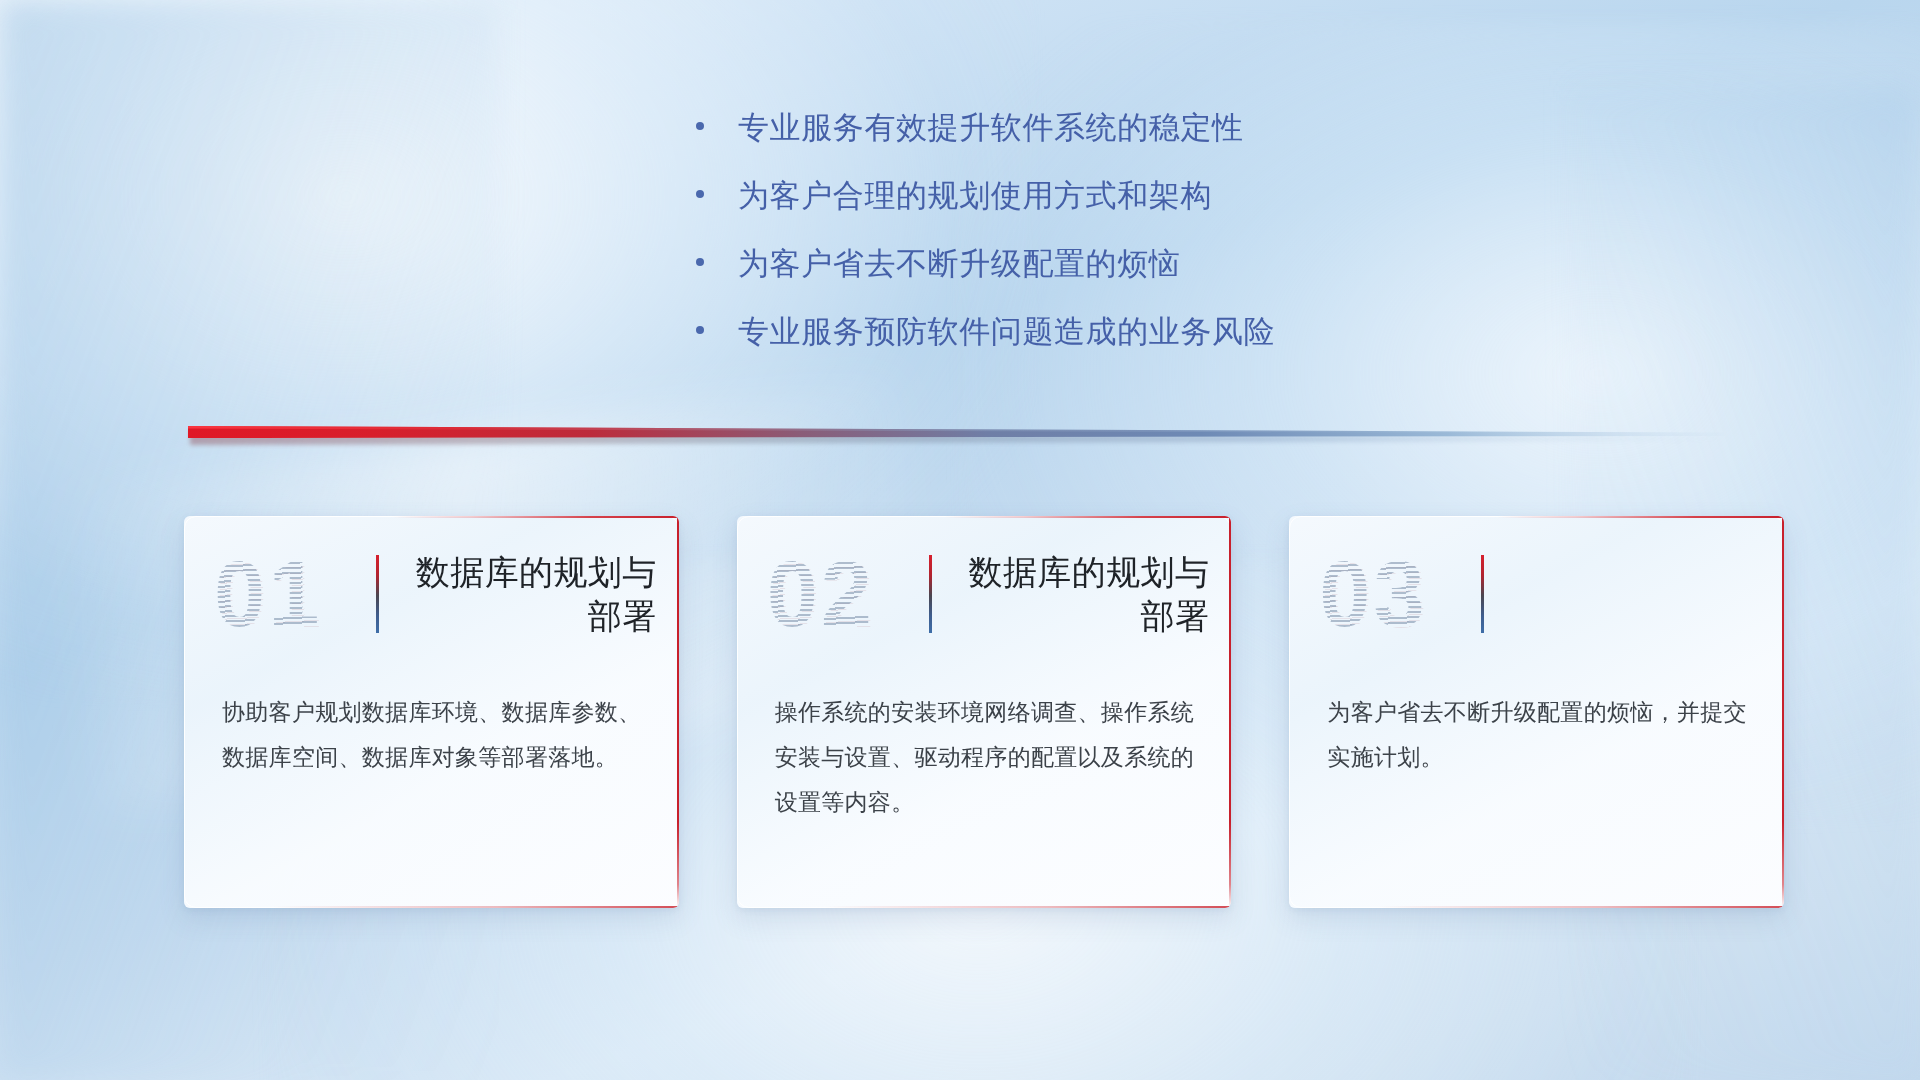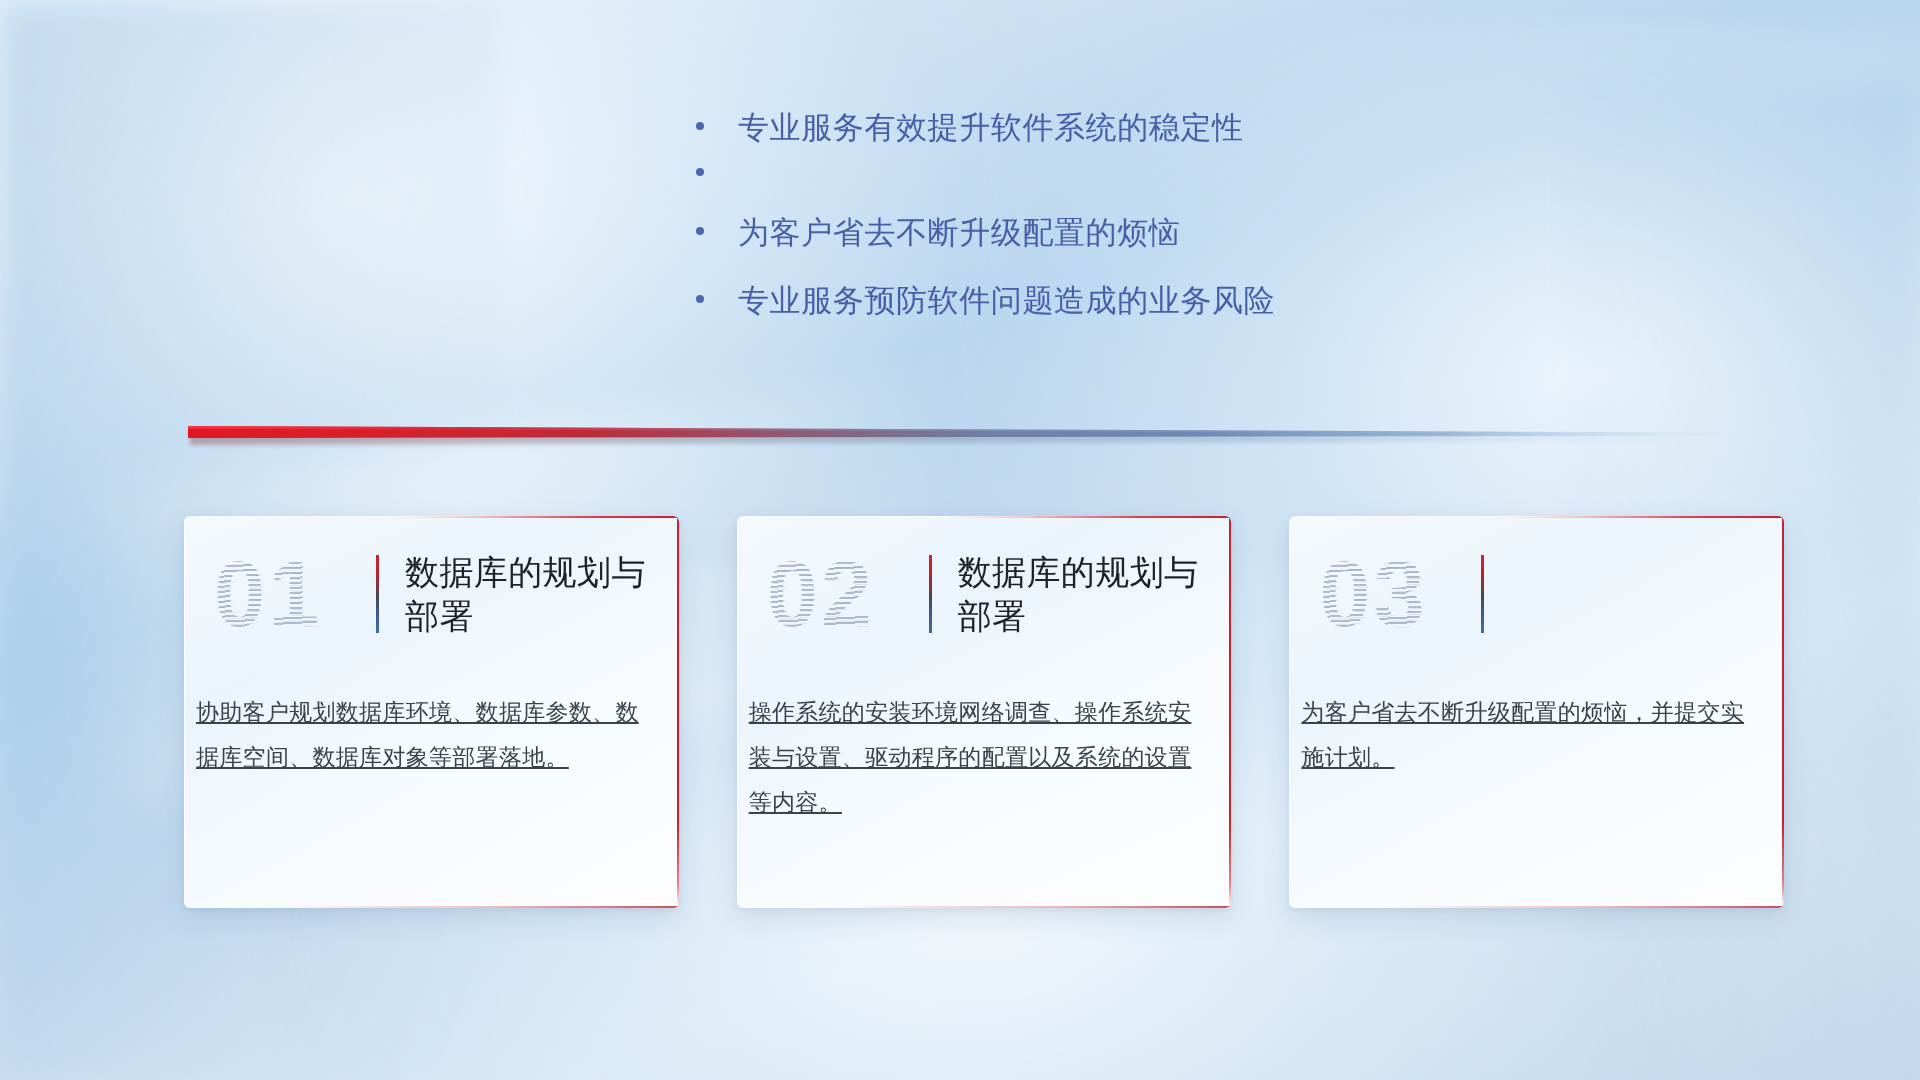--- a/index.html
+++ b/index.html
@@ -301,30 +301,30 @@
       #3e6ea8 100%);
   }
 
   .card-title {
     flex: 1 1 auto;
     font-size: 34px;
     line-height: 1.30;
     color: #1f2328;
     font-weight: 500;
     letter-spacing: 0.4px;
+    text-align: right;
   }
 
   .card-body {
     position: relative;
-    padding: 18px 34px 0 12px;
+    padding: 18px 34px 0 38px;
     font-size: 23px;
     line-height: 1.95;
     color: #3c4249;
     letter-spacing: 0.3px;
-    text-decoration: underline;
   }
 </style>
 </head>
 <body>
 
 <div id="slide">
 
   <div class="bg-base"></div>
   <div class="bg-glow-a"></div>
   <div class="bg-glow-b"></div>
@@ -333,20 +333,21 @@
   <div class="bg-tint-right"></div>
   <div class="bg-streak"></div>
 
   <div id="bullets">
     <div class="bullet-row">
       <span class="bullet-dot"></span>
       <span class="bullet-text">专业服务有效提升软件系统的稳定性</span>
     </div>
     <div class="bullet-row">
       <span class="bullet-dot"></span>
+      <span class="bullet-text">为客户合理的规划使用方式和架构</span>
     </div>
     <div class="bullet-row">
       <span class="bullet-dot"></span>
       <span class="bullet-text">为客户省去不断升级配置的烦恼</span>
     </div>
     <div class="bullet-row">
       <span class="bullet-dot"></span>
       <span class="bullet-text">专业服务预防软件问题造成的业务风险</span>
     </div>
   </div>

